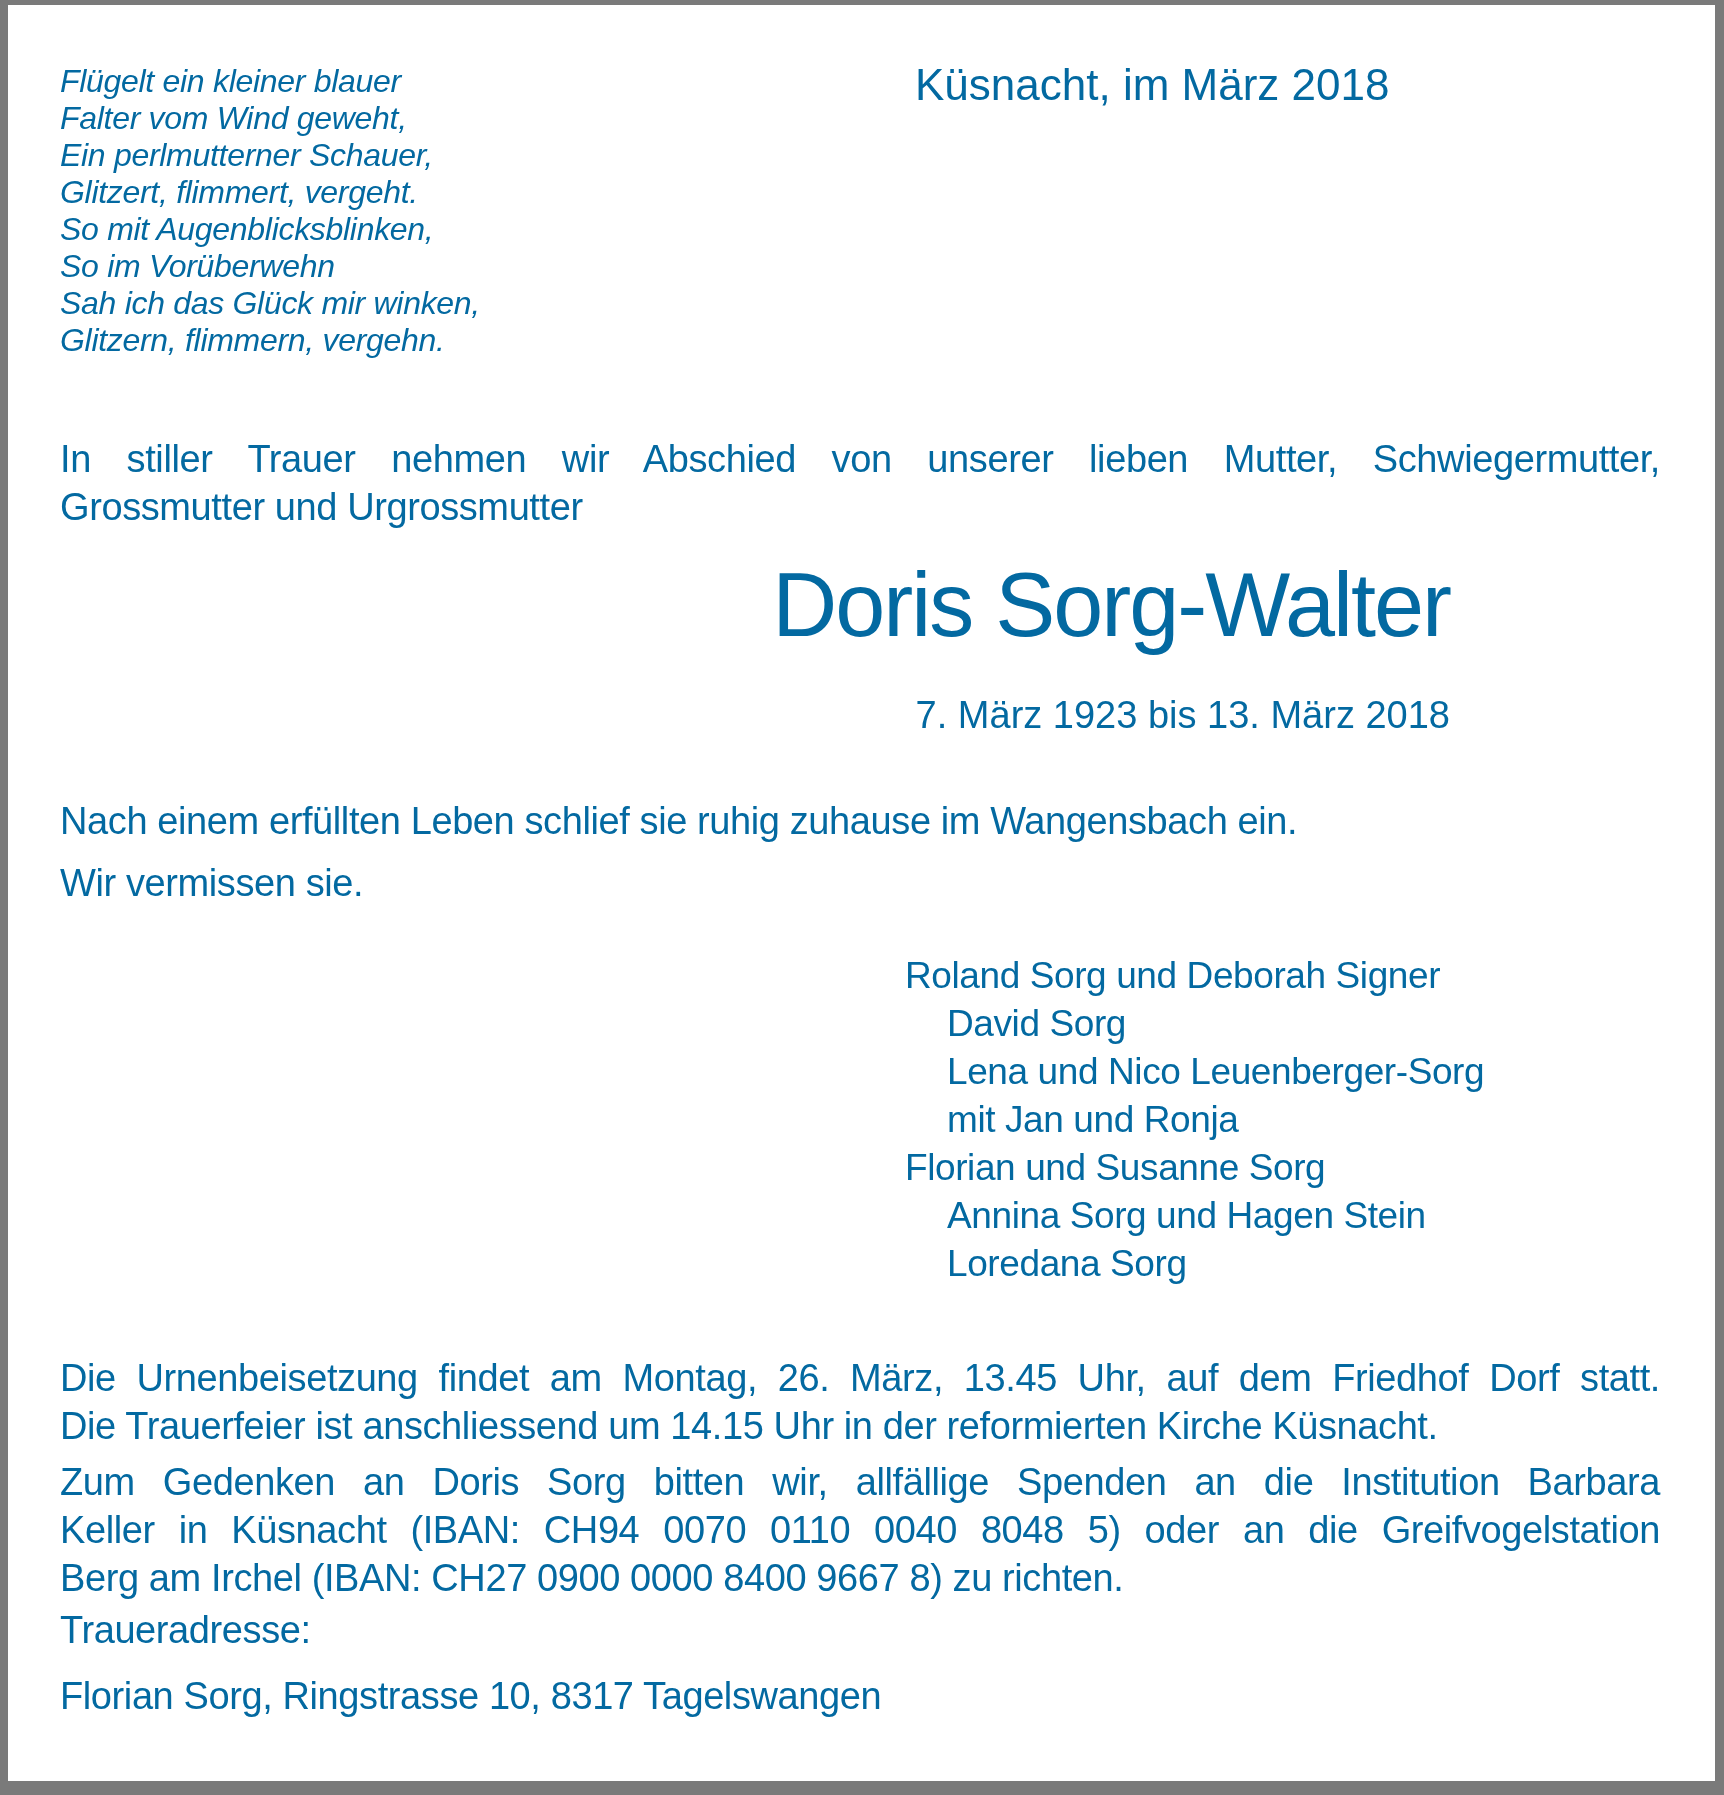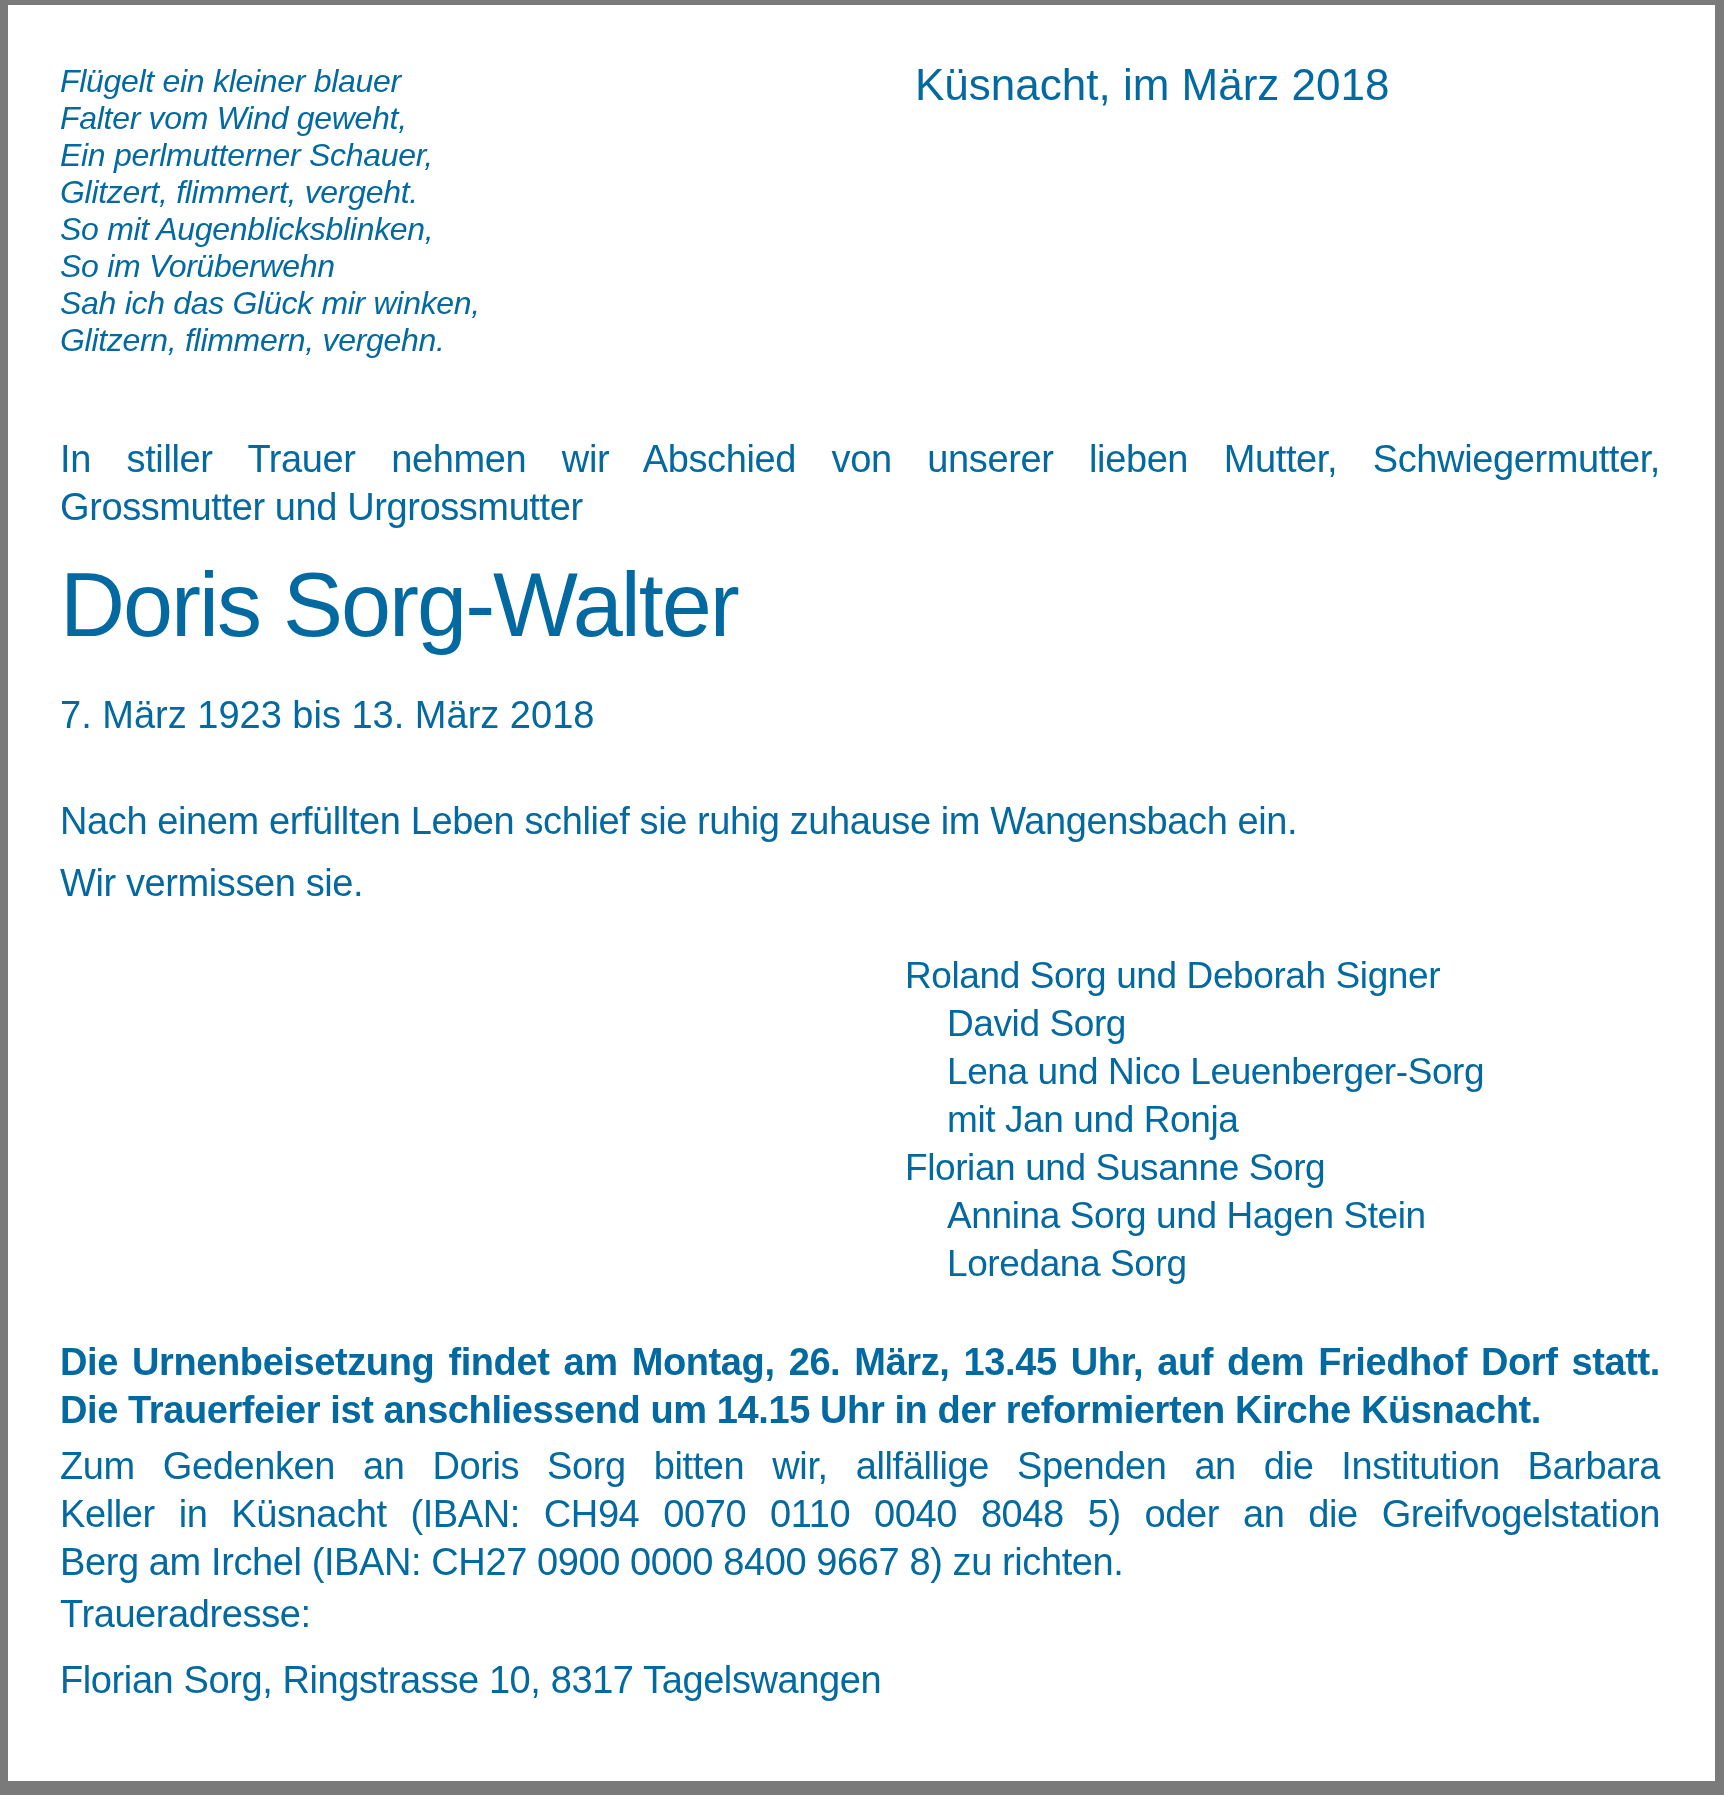--- a/index.html
+++ b/index.html
@@ -44,37 +44,37 @@
   .bodytext { font-size: 38px; line-height: 48px; letter-spacing: -0.4px; margin-top: 18px; }
 
   .intro { margin-top: 76px; }
   .line { display: block; }
   .just {
     text-align: justify;
     text-align-last: justify;
     text-justify: inter-word;
   }
 
-  .center-wrap { text-align: left; margin-right: 210px; }
+  .center-wrap { text-align: right; margin-right: 210px; }
   .deceased-name {
     margin-top: 28px;
     font-size: 90px;
     line-height: 92px;
     letter-spacing: -2px;
     font-weight: 400;
   }
   .life-dates { margin-top: 40px; font-size: 38px; line-height: 48px; }
 
   .message-1 { margin-top: 58px; }
   .message-2 { margin-top: 14px; }
 
   .family-block { margin-top: 45px; margin-left: 845px; font-size: 37px; line-height: 48px; letter-spacing: -0.4px; }
   .family-line.indent { padding-left: 42px; }
 
-  .service { margin-top: 50px; font-weight: bold; }
+  .service { margin-top: 66px; }
   .donation { margin-top: 8px; }
   .address-label { margin-top: 4px; }
 </style>
 </head>
 <body>
 
 <div class="page">
   <div class="content">
 
     <div class="header-row">

